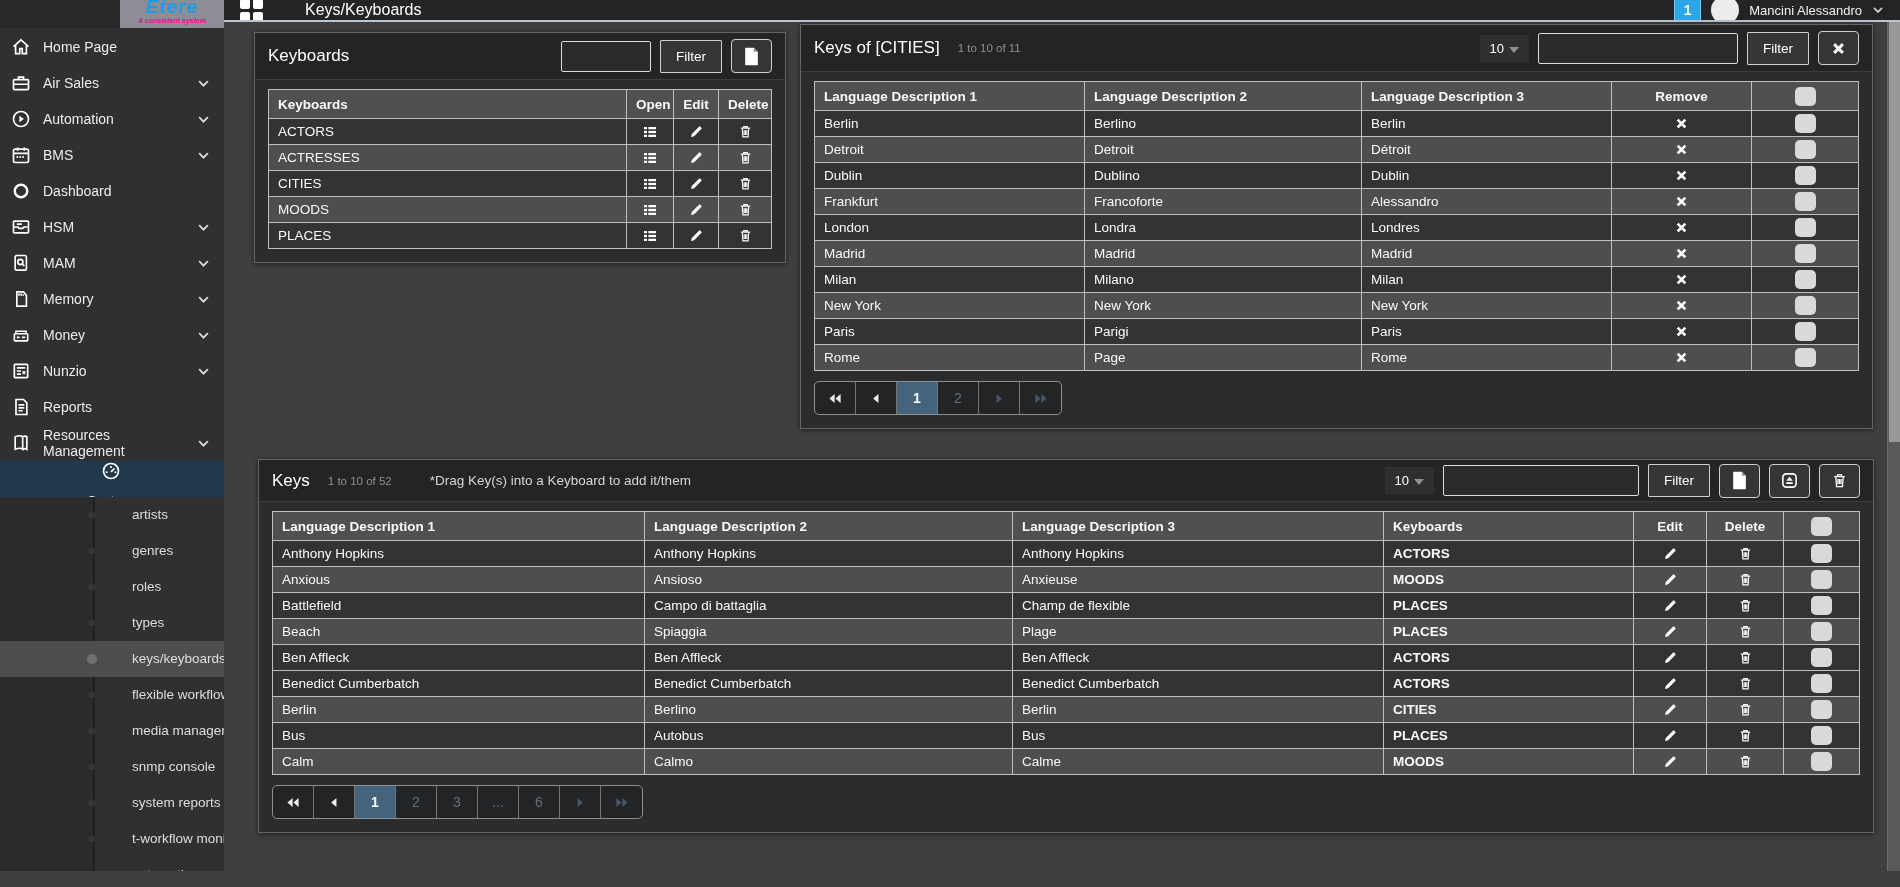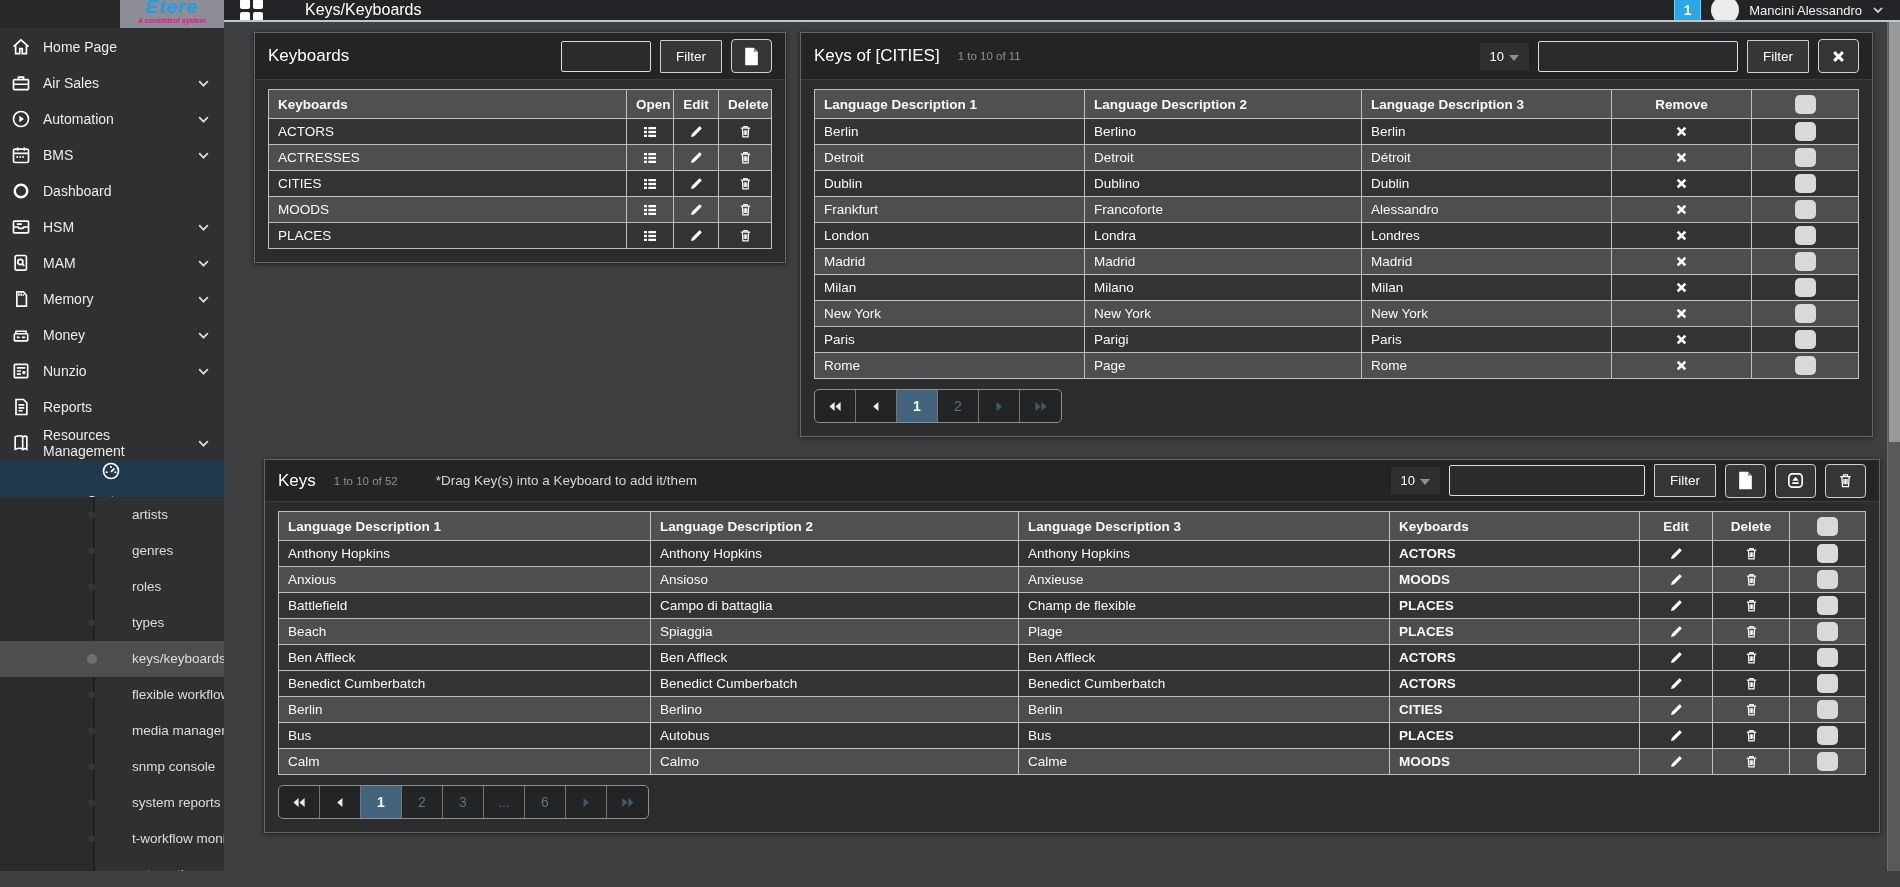--- a/index.html
+++ b/index.html
@@ -452,21 +452,21 @@
                       <path d="M4.5 6.5h15M9.2 6.5V4.2h5.6v2.3M6.8 6.5l1 14h8.4l1-14"></path>
                       <path d="M9.8 9.8v7.6M12 9.8v7.6M14.2 9.8v7.6"></path>
                     </svg>
                   </span></td>
   </tr>
             </tbody>
           </table>
       </div>
     </section>
 
-    <section class="panel" style="left:576px; top:10px; width:1073px;">
+    <section class="panel" style="left:576px; top:2px; width:1073px;">
       <div class="panel-header" style="height:47px;">
         <span class="panel-title">Keys of [CITIES]</span>
         <span class="range-info">1 to 10 of 11</span>
         <div class="header-right">
           <div class="page-size">
             <span>10</span>
               <span class="tri"></span>
           </div>
           <input class="text-input" style="width: 200px;" value="">
           <button class="btn">Filter</button>
@@ -662,21 +662,21 @@
                   <svg viewBox="0 0 20 16" fill="currentColor">
                     <path d="M3 2.5v11L9.5 8z"></path>
                     <path d="M10.5 2.5v11L17 8z"></path>
                   </svg>
                 </span>
               </div>
             </div></div>
       </div>
     </section>
 
-    <section class="panel" style="left:40px; top:437px; width:1616px;">
+    <section class="panel" style="left:34px; top:437px; width:1616px;">
       <div class="panel-header" style="height:42px;">
         <span class="panel-title">Keys</span>
         <span class="range-info">1 to 10 of 52</span>
         <span class="hint">*Drag Key(s) into a Keyboard to add it/them</span>
         <div class="header-right">
           <div class="page-size">
             <span>10</span>
               <span class="tri"></span>
           </div>
           <input class="text-input" style="width: 196px;" value="">

